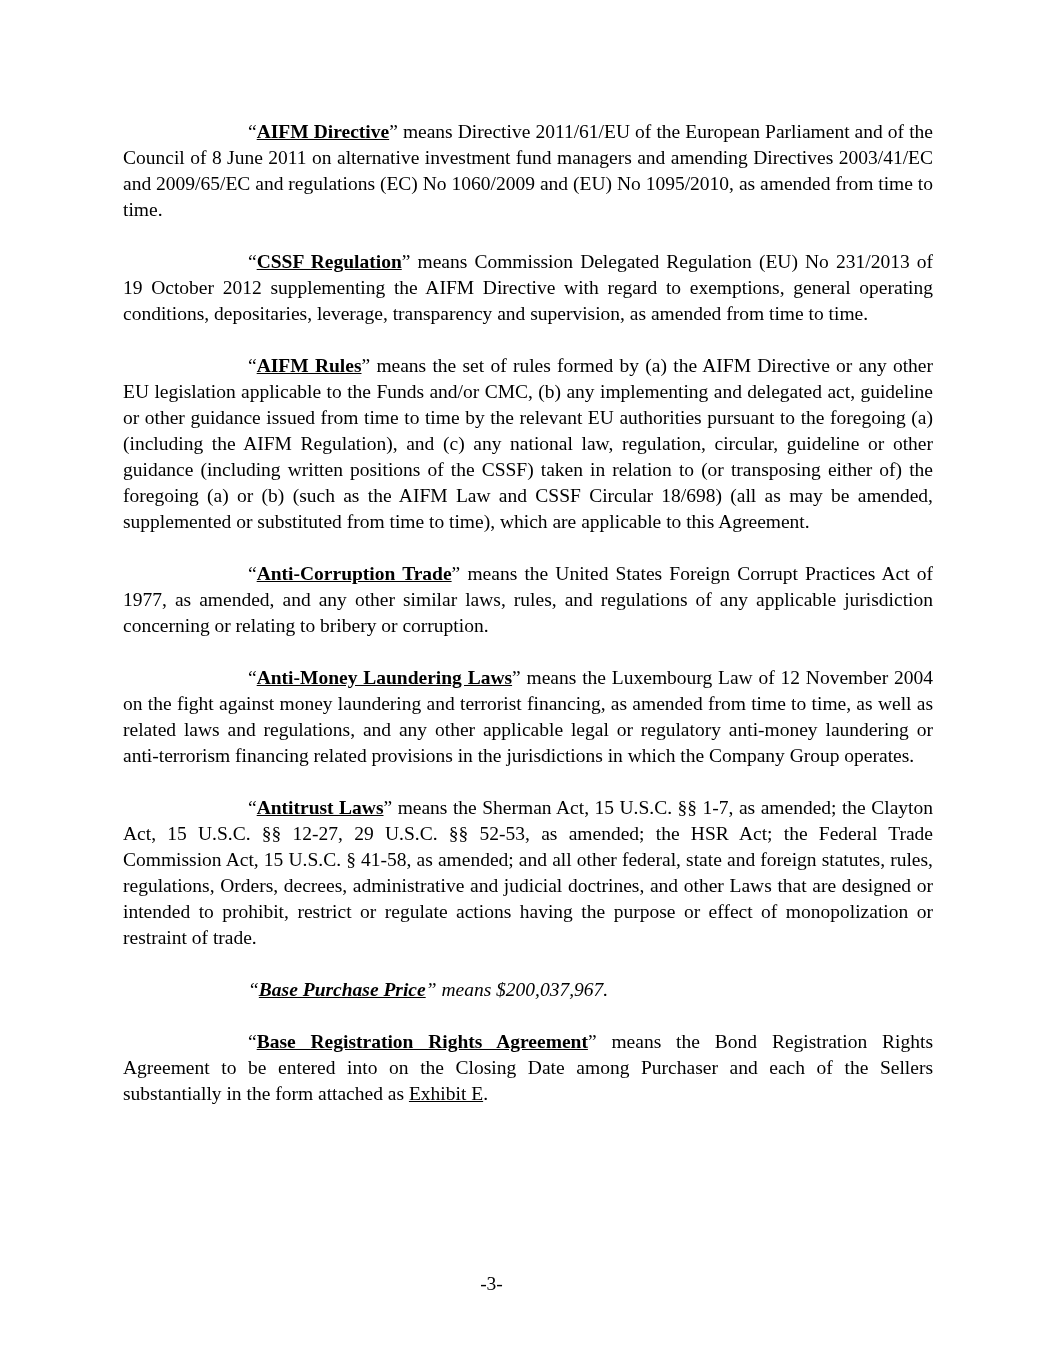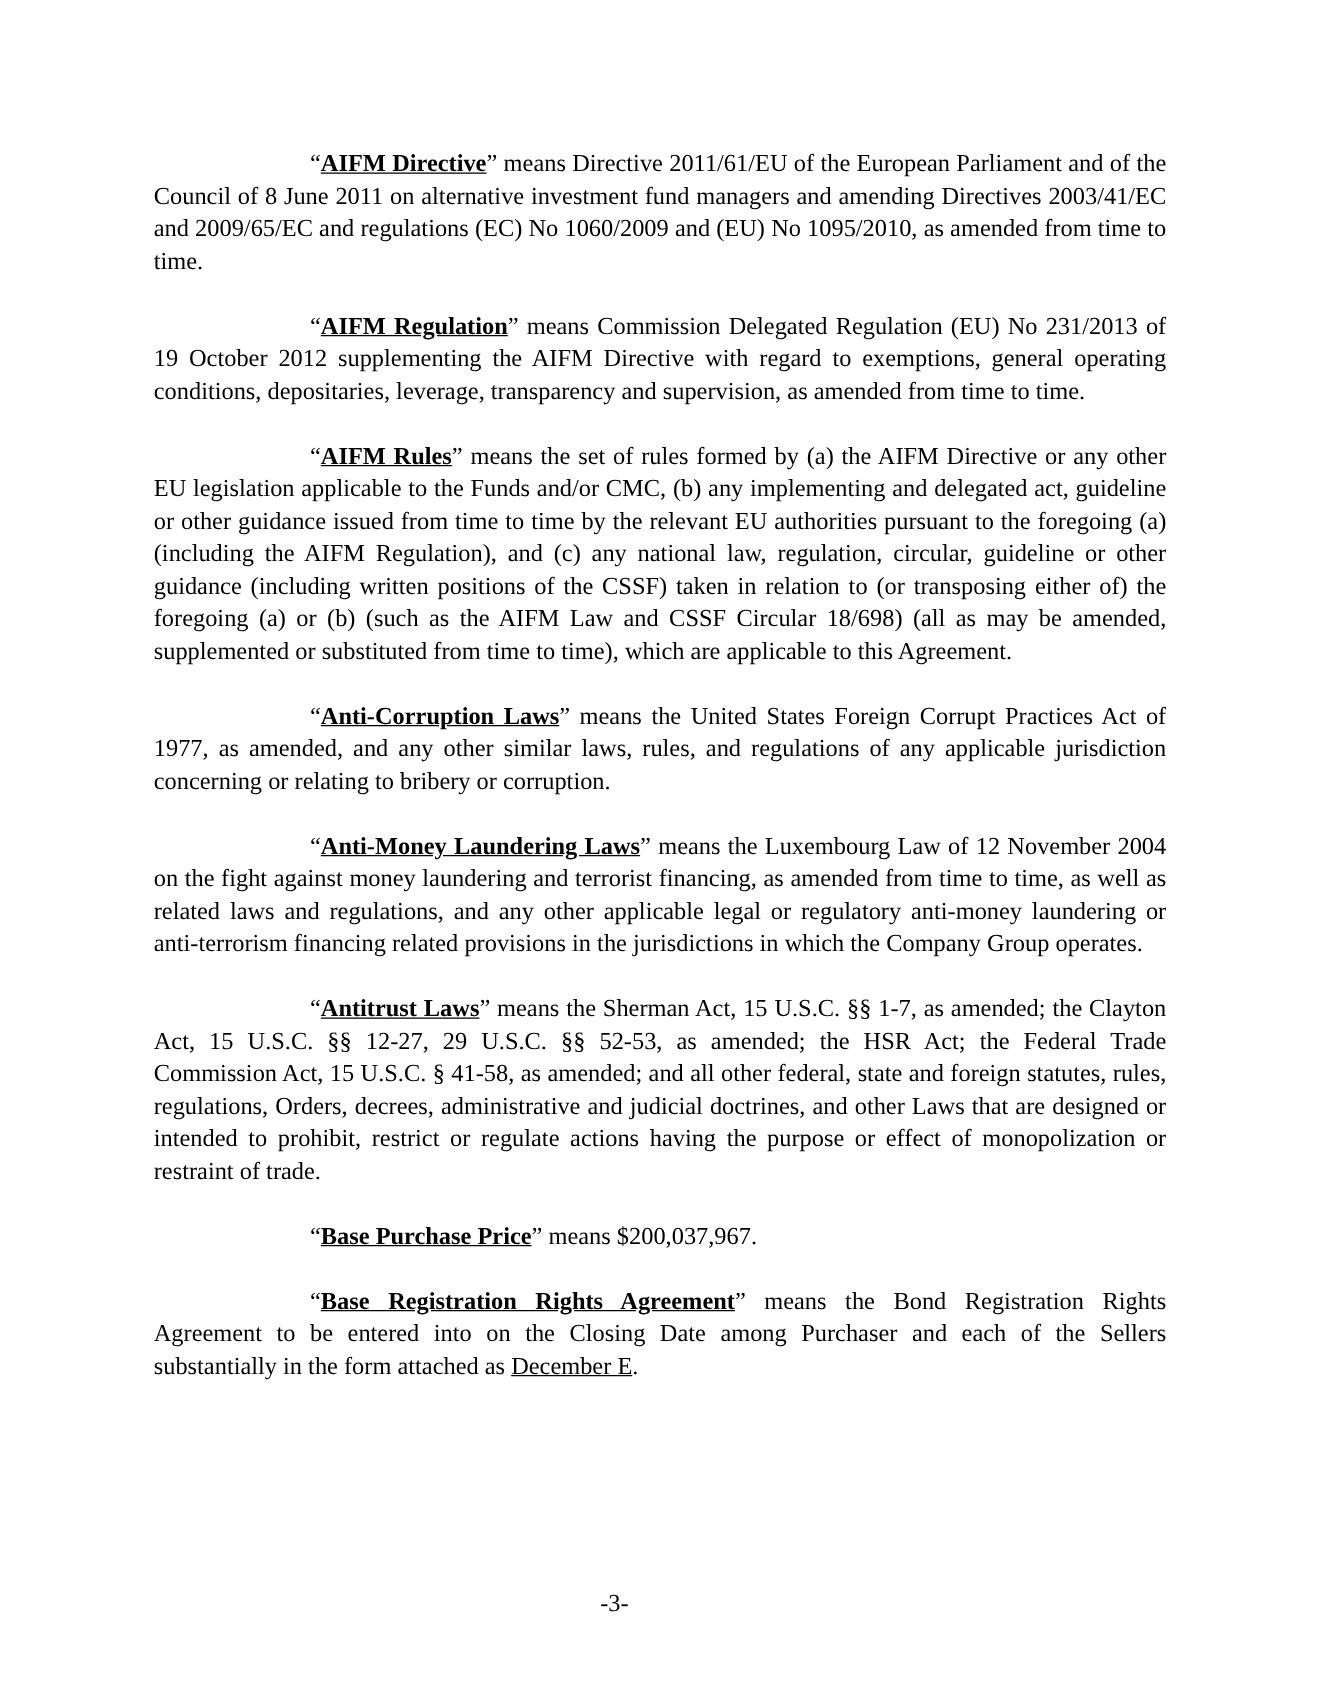--- a/index.html
+++ b/index.html
@@ -23,20 +23,21 @@
     width: 810px;
     font-size: 19.5px;
     line-height: 26px;
     text-align: justify;
   }
   .para {
     margin: 0 0 26px 0;
     text-indent: 125px;
   }
   .para.extra-space {
+    font-style: italic;
   }
   .term {
     font-weight: bold;
     text-decoration: underline;
   }
   .uline {
     text-decoration: underline;
   }
   .page-footer {
     position: absolute;
@@ -47,24 +48,24 @@
     font-size: 19.5px;
     line-height: 26px;
   }
 </style>
 </head>
 <body>
 
 <div class="page">
   <main class="doc-body" id="paragraphs">
       <p class="para"><span class="plain">“</span><span class="term">AIFM Directive</span><span class="plain">” means Directive 2011/61/EU of the European Parliament and of the Council of 8 June 2011 on alternative investment fund managers and amending Directives 2003/41/EC and 2009/65/EC and regulations (EC) No 1060/2009 and (EU) No 1095/2010, as amended from time to time.</span></p>
-      <p class="para"><span class="plain">“</span><span class="term">AIFM Regulation</span><span class="plain">” means Commission Delegated Regulation (EU) No 231/2013 of 19 October 2012 supplementing the AIFM Directive with regard to exemptions, general operating conditions, depositaries, leverage, transparency and supervision, as amended from time to time.</span></p>
+      <p class="para"><span class="plain">“</span><span class="term">CSSF Regulation</span><span class="plain">” means Commission Delegated Regulation (EU) No 231/2013 of 19 October 2012 supplementing the AIFM Directive with regard to exemptions, general operating conditions, depositaries, leverage, transparency and supervision, as amended from time to time.</span></p>
       <p class="para"><span class="plain">“</span><span class="term">AIFM Rules</span><span class="plain">” means the set of rules formed by (a) the AIFM Directive or any other EU legislation applicable to the Funds and/or CMC, (b) any implementing and delegated act, guideline or other guidance issued from time to time by the relevant EU authorities pursuant to the foregoing (a) (including the AIFM Regulation), and (c) any national law, regulation, circular, guideline or other guidance (including written positions of the CSSF) taken in relation to (or transposing either of) the foregoing (a) or (b) (such as the AIFM Law and CSSF Circular 18/698) (all as may be amended, supplemented or substituted from time to time), which are applicable to this Agreement.</span></p>
-      <p class="para"><span class="plain">“</span><span class="term">Anti-Corruption Laws</span><span class="plain">” means the United States Foreign Corrupt Practices Act of 1977, as amended, and any other similar laws, rules, and regulations of any applicable jurisdiction concerning or relating to bribery or corruption.</span></p>
+      <p class="para"><span class="plain">“</span><span class="term">Anti-Corruption Trade</span><span class="plain">” means the United States Foreign Corrupt Practices Act of 1977, as amended, and any other similar laws, rules, and regulations of any applicable jurisdiction concerning or relating to bribery or corruption.</span></p>
       <p class="para"><span class="plain">“</span><span class="term">Anti-Money Laundering Laws</span><span class="plain">” means the Luxembourg Law of 12 November 2004 on the fight against money laundering and terrorist financing, as amended from time to time, as well as related laws and regulations, and any other applicable legal or regulatory anti-money laundering or anti-terrorism financing related provisions in the jurisdictions in which the Company Group operates.</span></p>
       <p class="para"><span class="plain">“</span><span class="term">Antitrust Laws</span><span class="plain">” means the Sherman Act, 15 U.S.C. §§ 1-7, as amended; the Clayton Act, 15 U.S.C. §§ 12-27, 29 U.S.C. §§ 52-53, as amended; the HSR Act; the Federal Trade Commission Act, 15 U.S.C. § 41-58, as amended; and all other federal, state and foreign statutes, rules, regulations, Orders, decrees, administrative and judicial doctrines, and other Laws that are designed or intended to prohibit, restrict or regulate actions having the purpose or effect of monopolization or restraint of trade.</span></p>
       <p class="para extra-space"><span class="plain">“</span><span class="term">Base Purchase Price</span><span class="plain">” means $200,037,967.</span></p>
-      <p class="para"><span class="plain">“</span><span class="term">Base Registration Rights Agreement</span><span class="plain">” means the Bond Registration Rights Agreement to be entered into on the Closing Date among Purchaser and each of the Sellers substantially in the form attached as </span><span class="uline">December E</span><span class="plain">.</span></p>
+      <p class="para"><span class="plain">“</span><span class="term">Base Registration Rights Agreement</span><span class="plain">” means the Bond Registration Rights Agreement to be entered into on the Closing Date among Purchaser and each of the Sellers substantially in the form attached as </span><span class="uline">Exhibit E</span><span class="plain">.</span></p>
     </main>
   <footer class="page-footer">
     <span>-3-</span>
   </footer>
 </div>
 
 </body></html>

